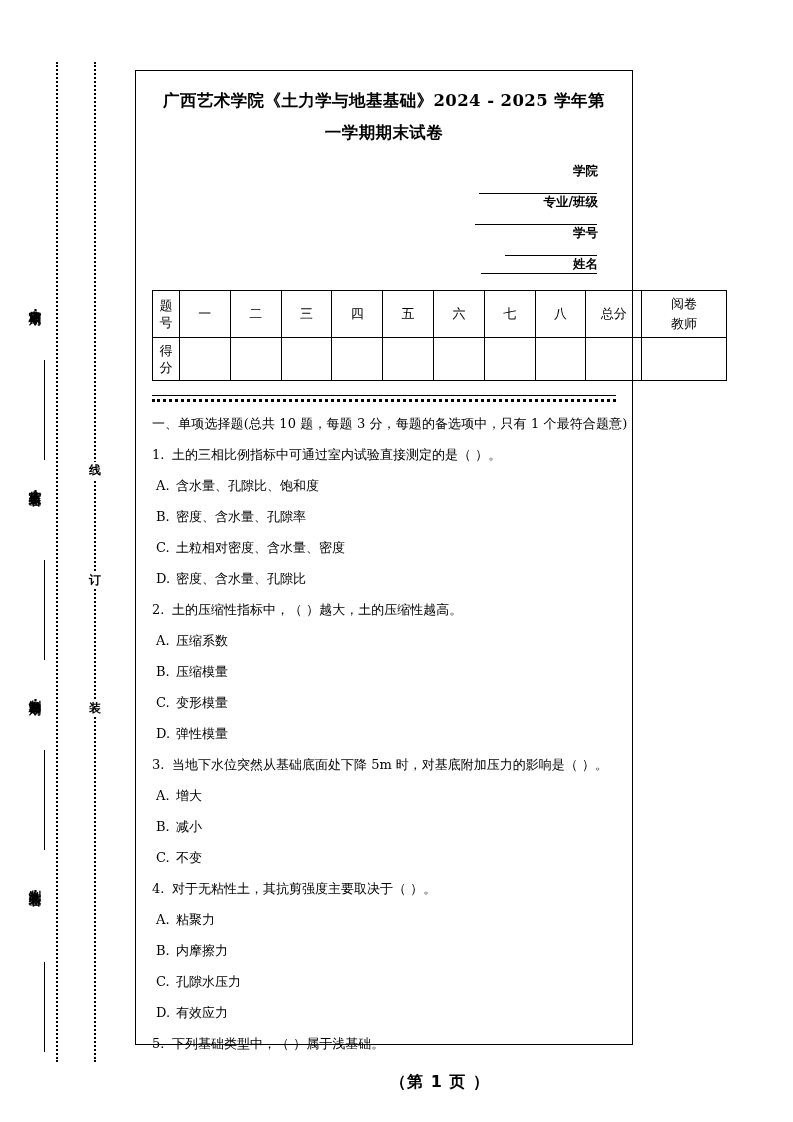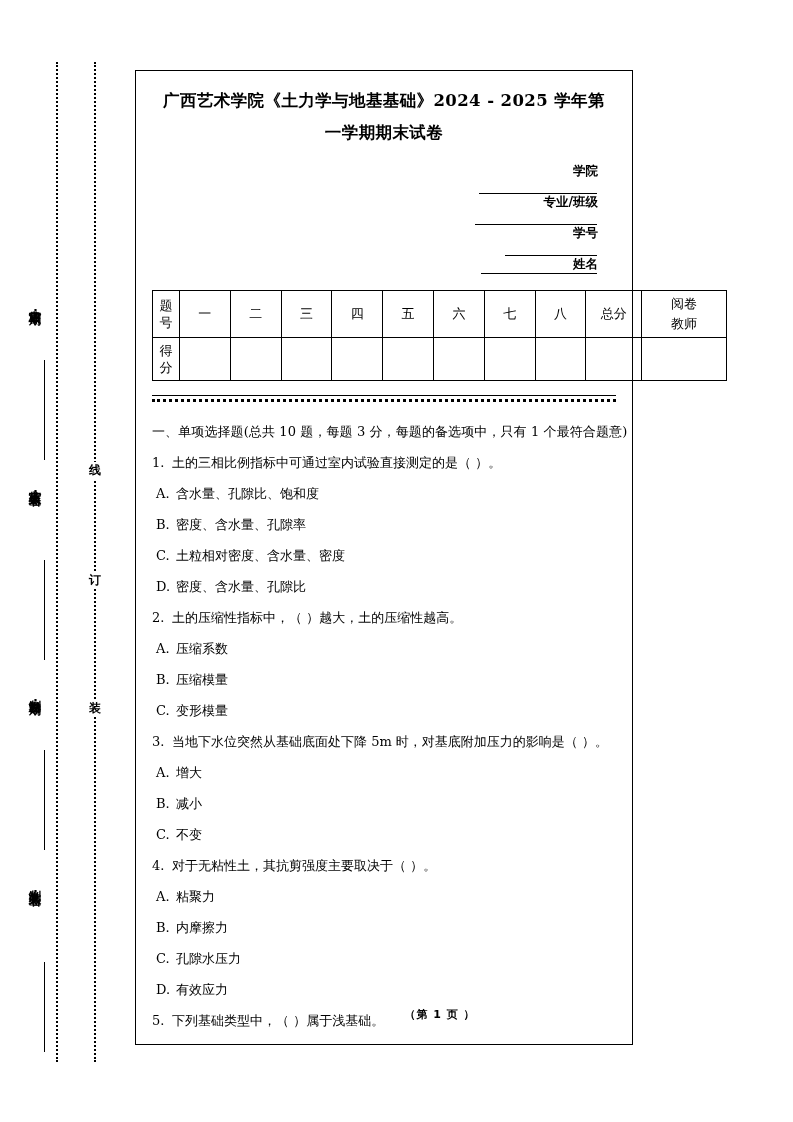--- a/index.html
+++ b/index.html
@@ -137,21 +137,21 @@
     margin-top: 14px;
     border-top: 1.8px solid #000;
   }
   #sep-dotted {
     margin-top: 3px;
     border-top: 3px dotted #000;
   }
 
   
   #questions {
-    margin-top: 14px;
+    margin-top: 6px;
     font-family: "DejaVu Serif", "Liberation Serif", serif;
     font-size: 13px;
   }
   .section-heading {
     line-height: 31px;
     white-space: nowrap;
     letter-spacing: 0.1px;
   }
   .q-stem {
     line-height: 31px;
@@ -164,25 +164,25 @@
   }
   .opt-letter {
     display: inline-block;
     width: 20px;
   }
 
   
   #footer {
     position: absolute;
     left: 135px;
-    top: 1007px;
+    top: 1072px;
     width: 610px;
     text-align: center;
     font-family: "DejaVu Sans", "Liberation Sans", sans-serif;
-    font-size: 11px;
+    font-size: 16px;
     font-weight: bold;
     letter-spacing: 1px;
   }
 </style>
 </head>
 <body>
 
 <div id="left-margin">
 
   <div class="vtext" style="left:26px; top:300px;">审核日期:</div>
@@ -288,20 +288,23 @@
     </div>
     <div class="q-opt">
       <span class="opt-letter">A.</span><span>压缩系数</span>
     </div>
     <div class="q-opt">
       <span class="opt-letter">B.</span><span>压缩模量</span>
     </div>
     <div class="q-opt">
       <span class="opt-letter">C.</span><span>变形模量</span>
     </div>
+    <div class="q-opt">
+      <span class="opt-letter">D.</span><span>弹性模量</span>
+    </div>
 
     <div class="q-stem">
       <span class="opt-letter">3.</span><span>当地下水位突然从基础底面处下降 5m 时，对基底附加压力的影响是（  ）。</span>
     </div>
     <div class="q-opt">
       <span class="opt-letter">A.</span><span>增大</span>
     </div>
     <div class="q-opt">
       <span class="opt-letter">B.</span><span>减小</span>
     </div>

